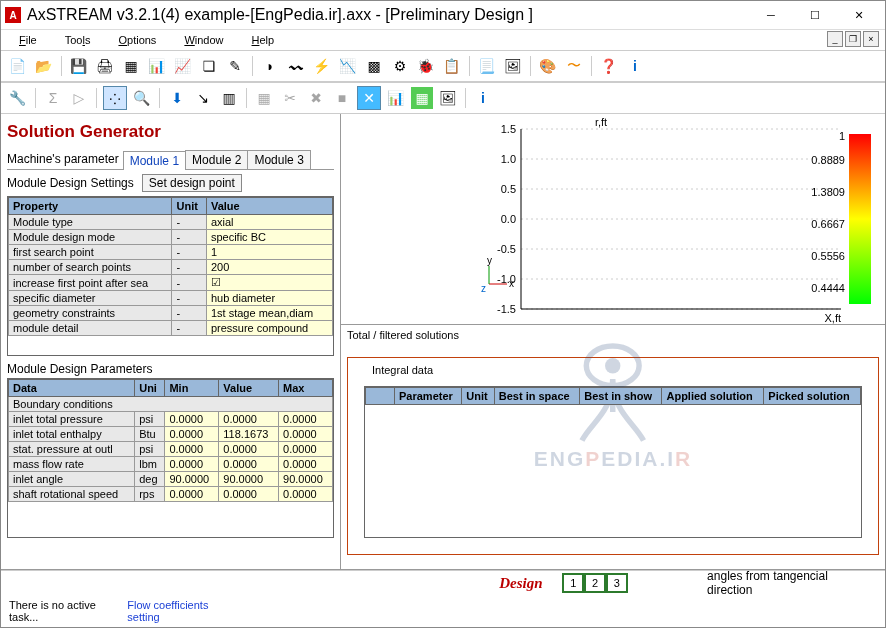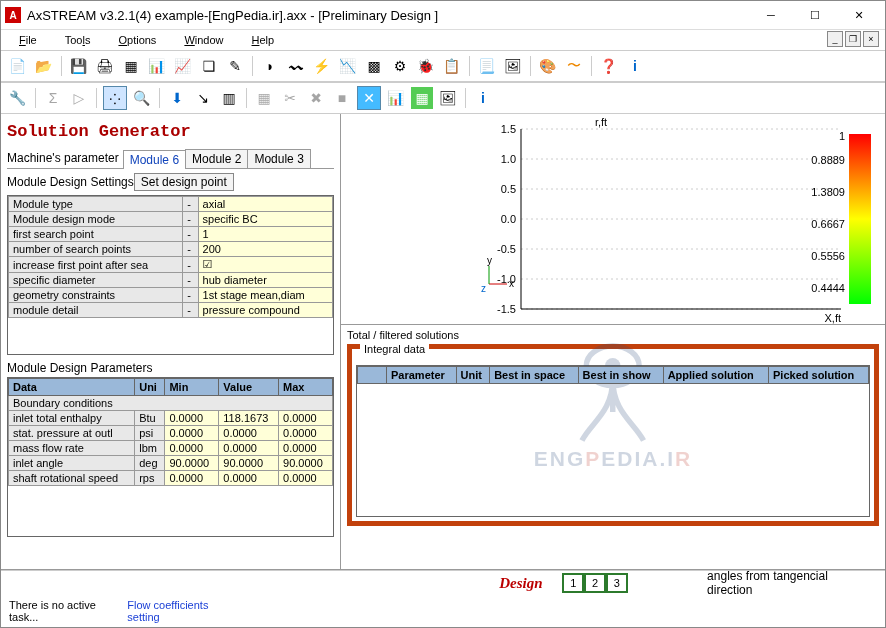--- a/index.html
+++ b/index.html
@@ -1,50 +1,50 @@
 <!DOCTYPE html>
 <html><head>
 <meta charset="utf-8">
 <style>
 html,body{margin:0;padding:0;font-family:Tahoma,Arial,sans-serif;font-size:11px;color:#000;background:#fff}
 .window{width:886px;height:628px;border:1px solid #888;display:flex;flex-direction:column;box-sizing:border-box;position:relative}
 .titlebar{height:28px;display:flex;align-items:center;padding:0 4px;border-bottom:1px solid #ddd}
 .app-icon{width:16px;height:16px;background:#c00;color:#fff;font-weight:bold;font-size:10px;display:flex;align-items:center;justify-content:center;margin-right:6px}
-.title-text{flex:1;font-size:13px}
+.title-text{flex:1;font-size:16px}
 .win-btns{display:flex;gap:0}
 .win-btn{width:44px;height:26px;display:flex;align-items:center;justify-content:center;cursor:pointer}
 .menubar{height:20px;display:flex;align-items:center;padding:0 4px;gap:0}
 .menu-item{padding:2px 14px;cursor:pointer}
 .menu-item u{text-decoration:underline}
 .mdi-btns{position:absolute;right:6px;top:30px;display:flex;gap:2px}
 .mdi-btn{width:14px;height:14px;border:1px solid #888;font-size:9px;display:flex;align-items:center;justify-content:center;cursor:pointer;background:#f0f0f0}
 .toolbar{height:30px;border-top:1px solid #ccc;border-bottom:1px solid #ccc;display:flex;align-items:center;padding:0 6px;gap:4px}
 .tb-btn{width:22px;height:22px;display:flex;align-items:center;justify-content:center;cursor:pointer;font-size:14px}
 .tb-btn.disabled{opacity:0.35}
 .tb-btn.active{border:1px solid #58a;background:#cfe5ff}
 .tb-sep{width:1px;height:20px;background:#ccc;margin:0 2px}
 .content{flex:1;display:flex;overflow:hidden}
 .left-pane{width:340px;border-right:1px solid #999;display:flex;flex-direction:column;padding:6px;overflow:hidden;box-sizing:border-box}
 .right-pane{flex:1;display:flex;flex-direction:column;overflow:hidden}
-h2.solgen{color:#a00;font-family:Liberation Mono, monospace;font-weight:bold;font-size:17px;margin:2px 0 8px 0}
+h2.solgen{color:#a00;font-family:Liberation Sans, sans-serif;font-weight:bold;font-size:17px;margin:2px 0 8px 0}
 .tabrow{display:flex;border-bottom:1px solid #999;font-size:12px}
 .tab{padding:2px 6px;border:1px solid #999;border-bottom:none;margin-right:-1px;cursor:pointer;background:#f4f4f4}
 .tab.active{background:#fff;position:relative;top:1px;color:#14b}
-.subhdr{display:flex;align-items:center;gap:0;font-size:12px;margin:4px 0}
+.subhdr{display:flex;align-items:center;gap:8px;font-size:12px;margin:4px 0}
 .btn{border:1px solid #888;padding:1px 6px;background:#f4f4f4;cursor:pointer}
 table.grid{border-collapse:collapse;width:100%;font-size:11px}
 table.grid th{background:#9ab8d9;border:1px solid #666;padding:2px 4px;text-align:left;font-weight:bold}
 table.grid td{border:1px solid #999;padding:1px 4px;background:#f7f7e8}
 table.grid td.prop{background:#e8e8e8}
 table.grid td.val{background:#ffffd8}
 .scrollwrap{border:1px solid #666;overflow-y:scroll;overflow-x:hidden}
 .section-label{font-size:12px;margin:6px 0 2px 0}
 .chart-area{height:210px;border-bottom:1px solid #999;position:relative;background:#fff;overflow:hidden}
 .solutions{flex:1;padding:4px 6px;overflow:hidden;position:relative}
-.fieldset{border:5px solid #c2410c;margin-top:3px;padding:4px}
+.fieldset{border:1px solid #c2410c;margin-top:16px;padding:16px}
 .fieldset-legend{font-size:11px;background:#fff;padding:0 4px;position:relative;top:-10px;left:4px}
 .watermark{position:absolute;left:50%;top:10px;transform:translateX(-50%);opacity:0.22;pointer-events:none;text-align:center}
 .watermark-text{font-weight:bold;font-size:21px;letter-spacing:2px;color:#2a4a7a}
 .watermark-text .red{color:#c0392b}
 .bottom{border-top:1px solid #999;display:flex;flex-direction:row}
 .status1{height:48px;border-top:1px solid #ccc;padding:4px 8px;display:flex;align-items:flex-end}
 .link{color:#1a3fd6;cursor:pointer;text-decoration:none;margin:0 auto}
 .status2{height:24px;border-top:1px solid #ccc;display:flex;align-items:center;padding:0 10px;font-size:12px}
 .design-lbl{color:#b00;font-style:italic;font-weight:bold;font-family:"Times New Roman",serif;font-size:15px}
 .numbox{border:2px solid #2c7a2c;width:18px;height:16px;display:flex;align-items:center;justify-content:center;font-size:11px;cursor:pointer}
@@ -134,31 +134,36 @@
     <div class="tb-btn">🖼</div>
     <div class="tb-sep"></div>
     <div class="tb-btn" style="color:#06c;font-weight:bold">i</div>
   </div>
 
   <div class="content">
     <div class="left-pane">
       <h2 class="solgen">Solution Generator</h2>
       <div class="tabrow">
         <span style="padding:2px 4px 2px 0">Machine's parameter</span>
-        <div class="tab active">Module 6</div>
+        <div class="tab active">Module 1</div>
         <div class="tab">Module 2</div>
         <div class="tab">Module 3</div>
       </div>
       <div class="subhdr">
         <span>Module Design Settings</span>
         <span class="btn">Set design point</span>
       </div>
       <div class="scrollwrap" style="height:158px">
         <table class="grid" id="grid1">
             <tbody>
+              <tr>
+                <th>Property</th>
+                <th>Unit</th>
+                <th>Value</th>
+              </tr>
               <tr>
                 <td class="prop">Module type</td>
                 <td class="prop">-</td>
                 <td class="val">axial</td>
               </tr>
               <tr>
                 <td class="prop">Module design mode</td>
                 <td class="prop">-</td>
                 <td class="val">specific BC</td>
               </tr>
@@ -201,20 +206,27 @@
             <tbody>
               <tr>
                 <th>Data</th>
                 <th>Uni</th>
                 <th>Min</th>
                 <th>Value</th>
                 <th>Max</th>
               </tr>
               <tr>
                 <td class="prop" colspan="5">Boundary conditions</td>
+              </tr>
+              <tr>
+                <td class="prop">inlet total pressure</td>
+                <td class="prop">psi</td>
+                <td class="val">0.0000</td>
+                <td class="val">0.0000</td>
+                <td class="val">0.0000</td>
               </tr>
               <tr>
                 <td class="prop">inlet total enthalpy</td>
                 <td class="prop">Btu</td>
                 <td class="val">0.0000</td>
                 <td class="val">118.1673</td>
                 <td class="val">0.0000</td>
               </tr>
               <tr>
                 <td class="prop">stat. pressure at outl</td>

